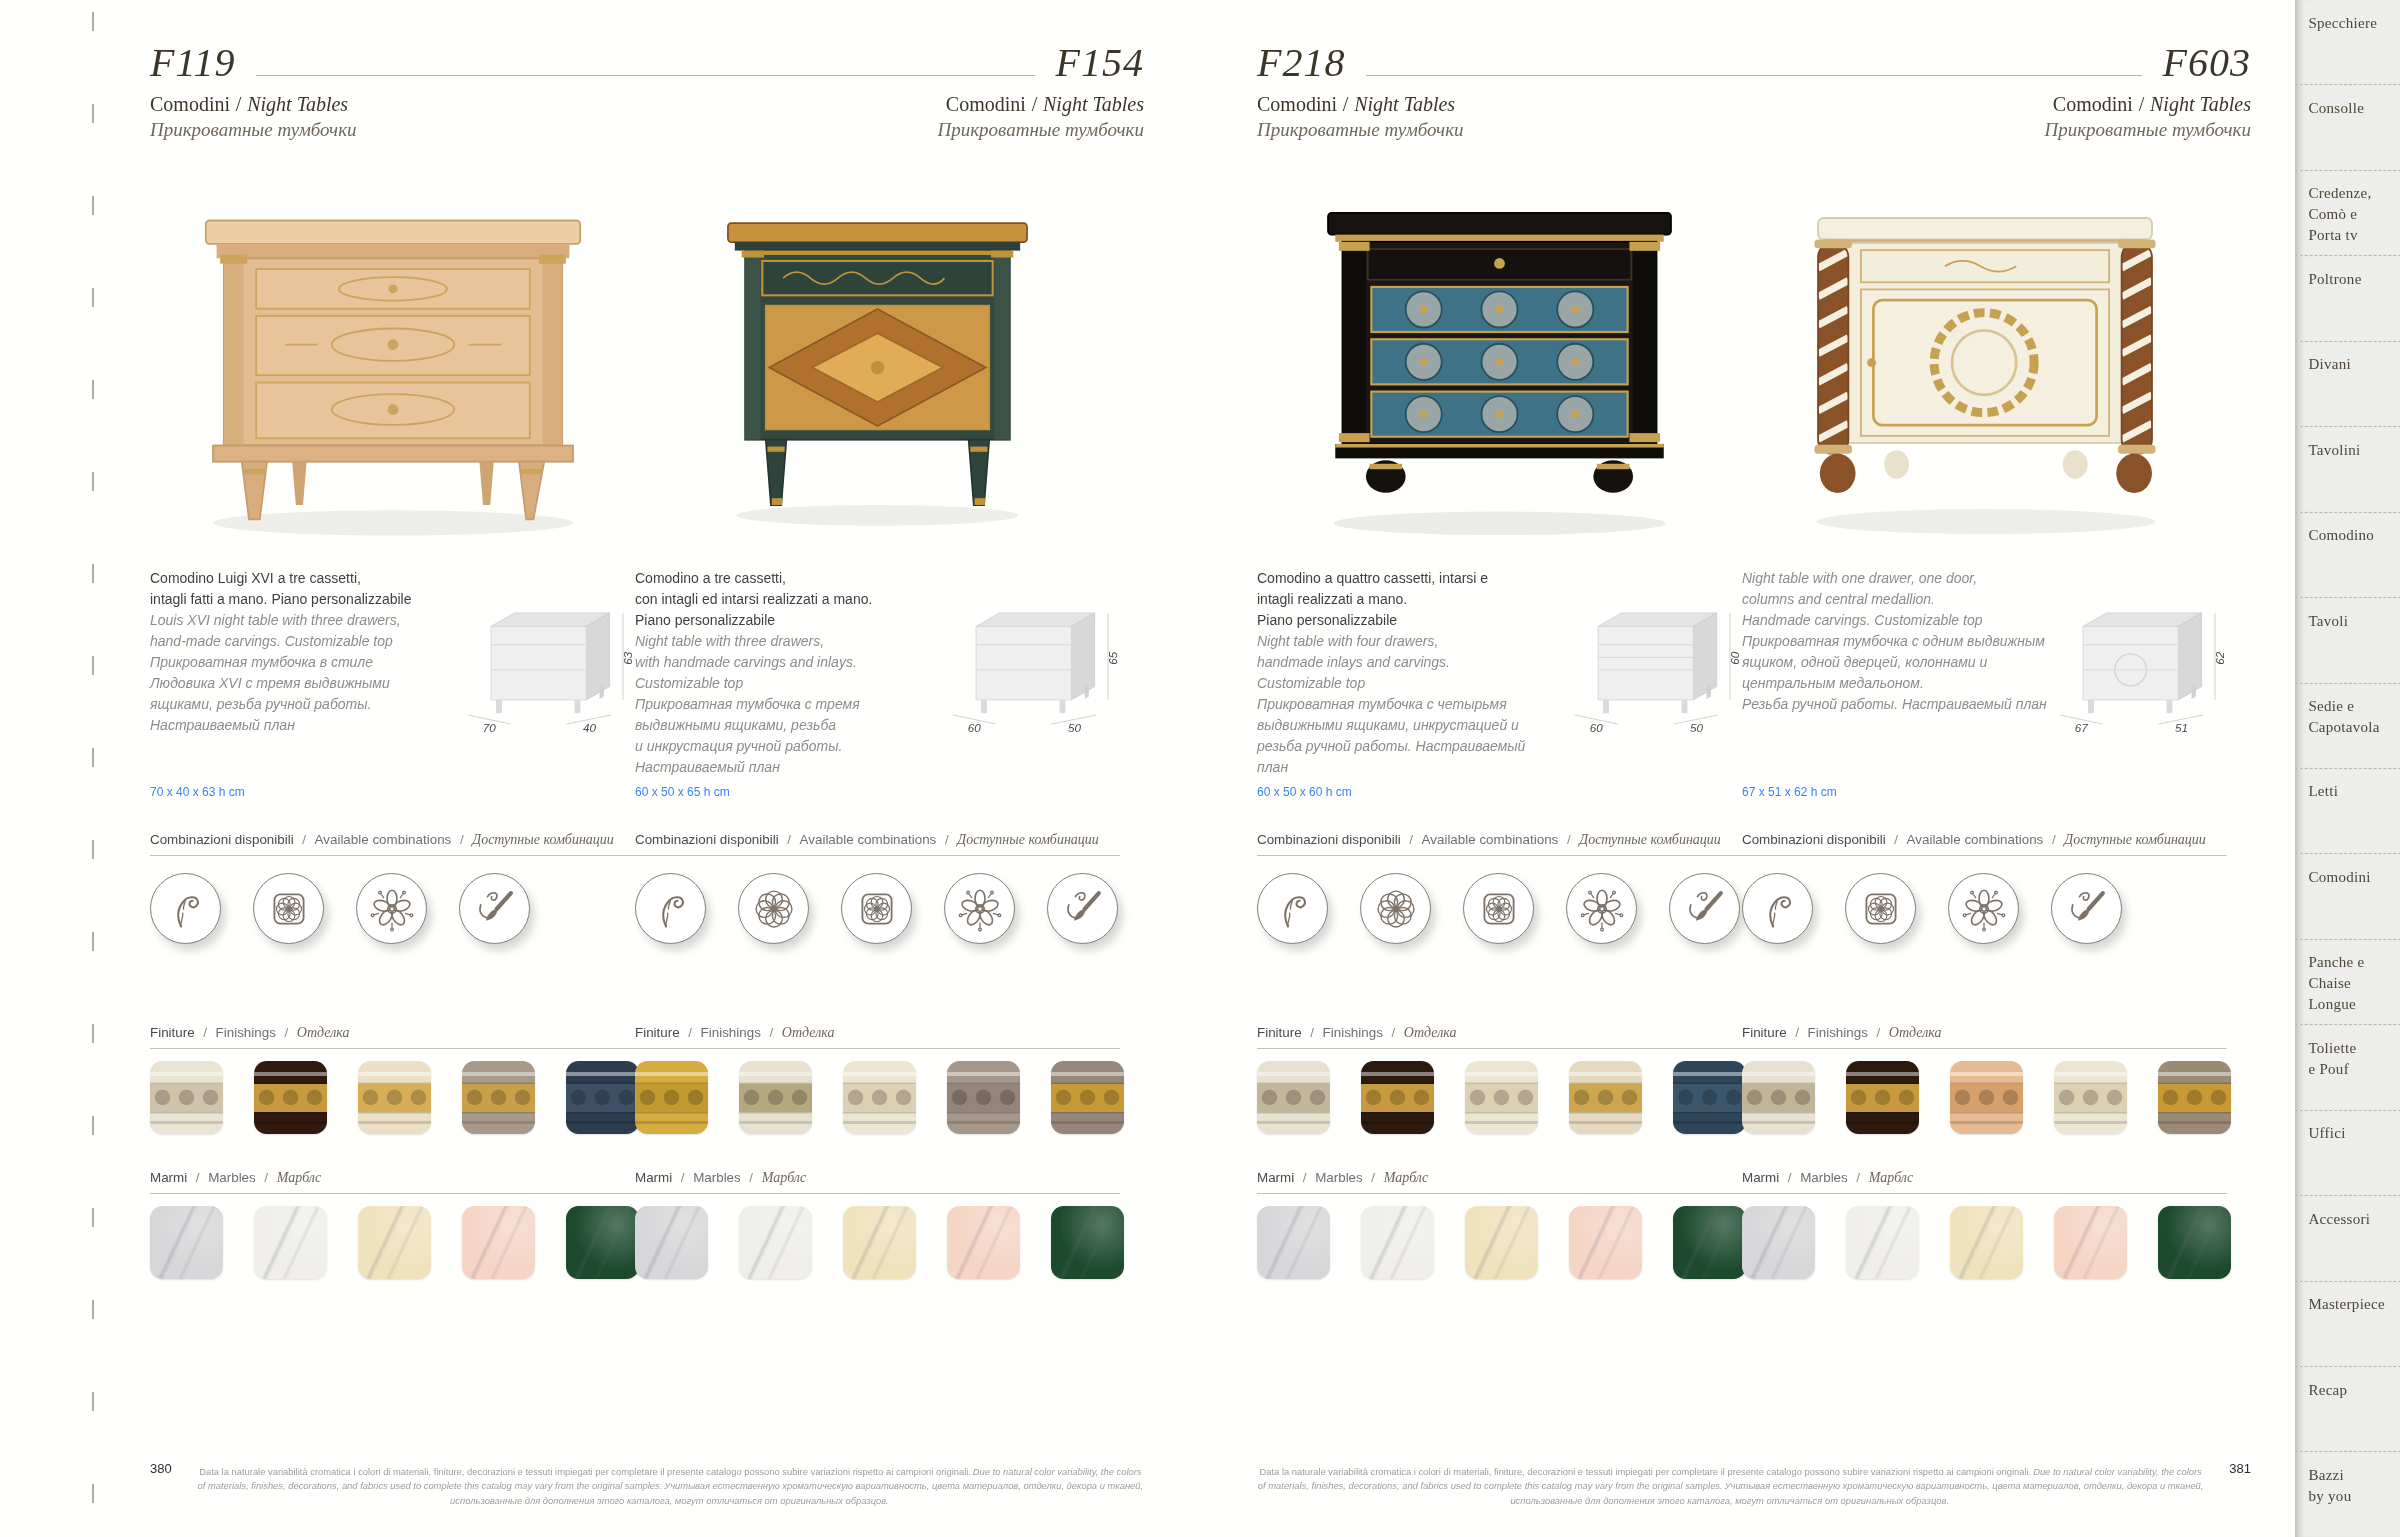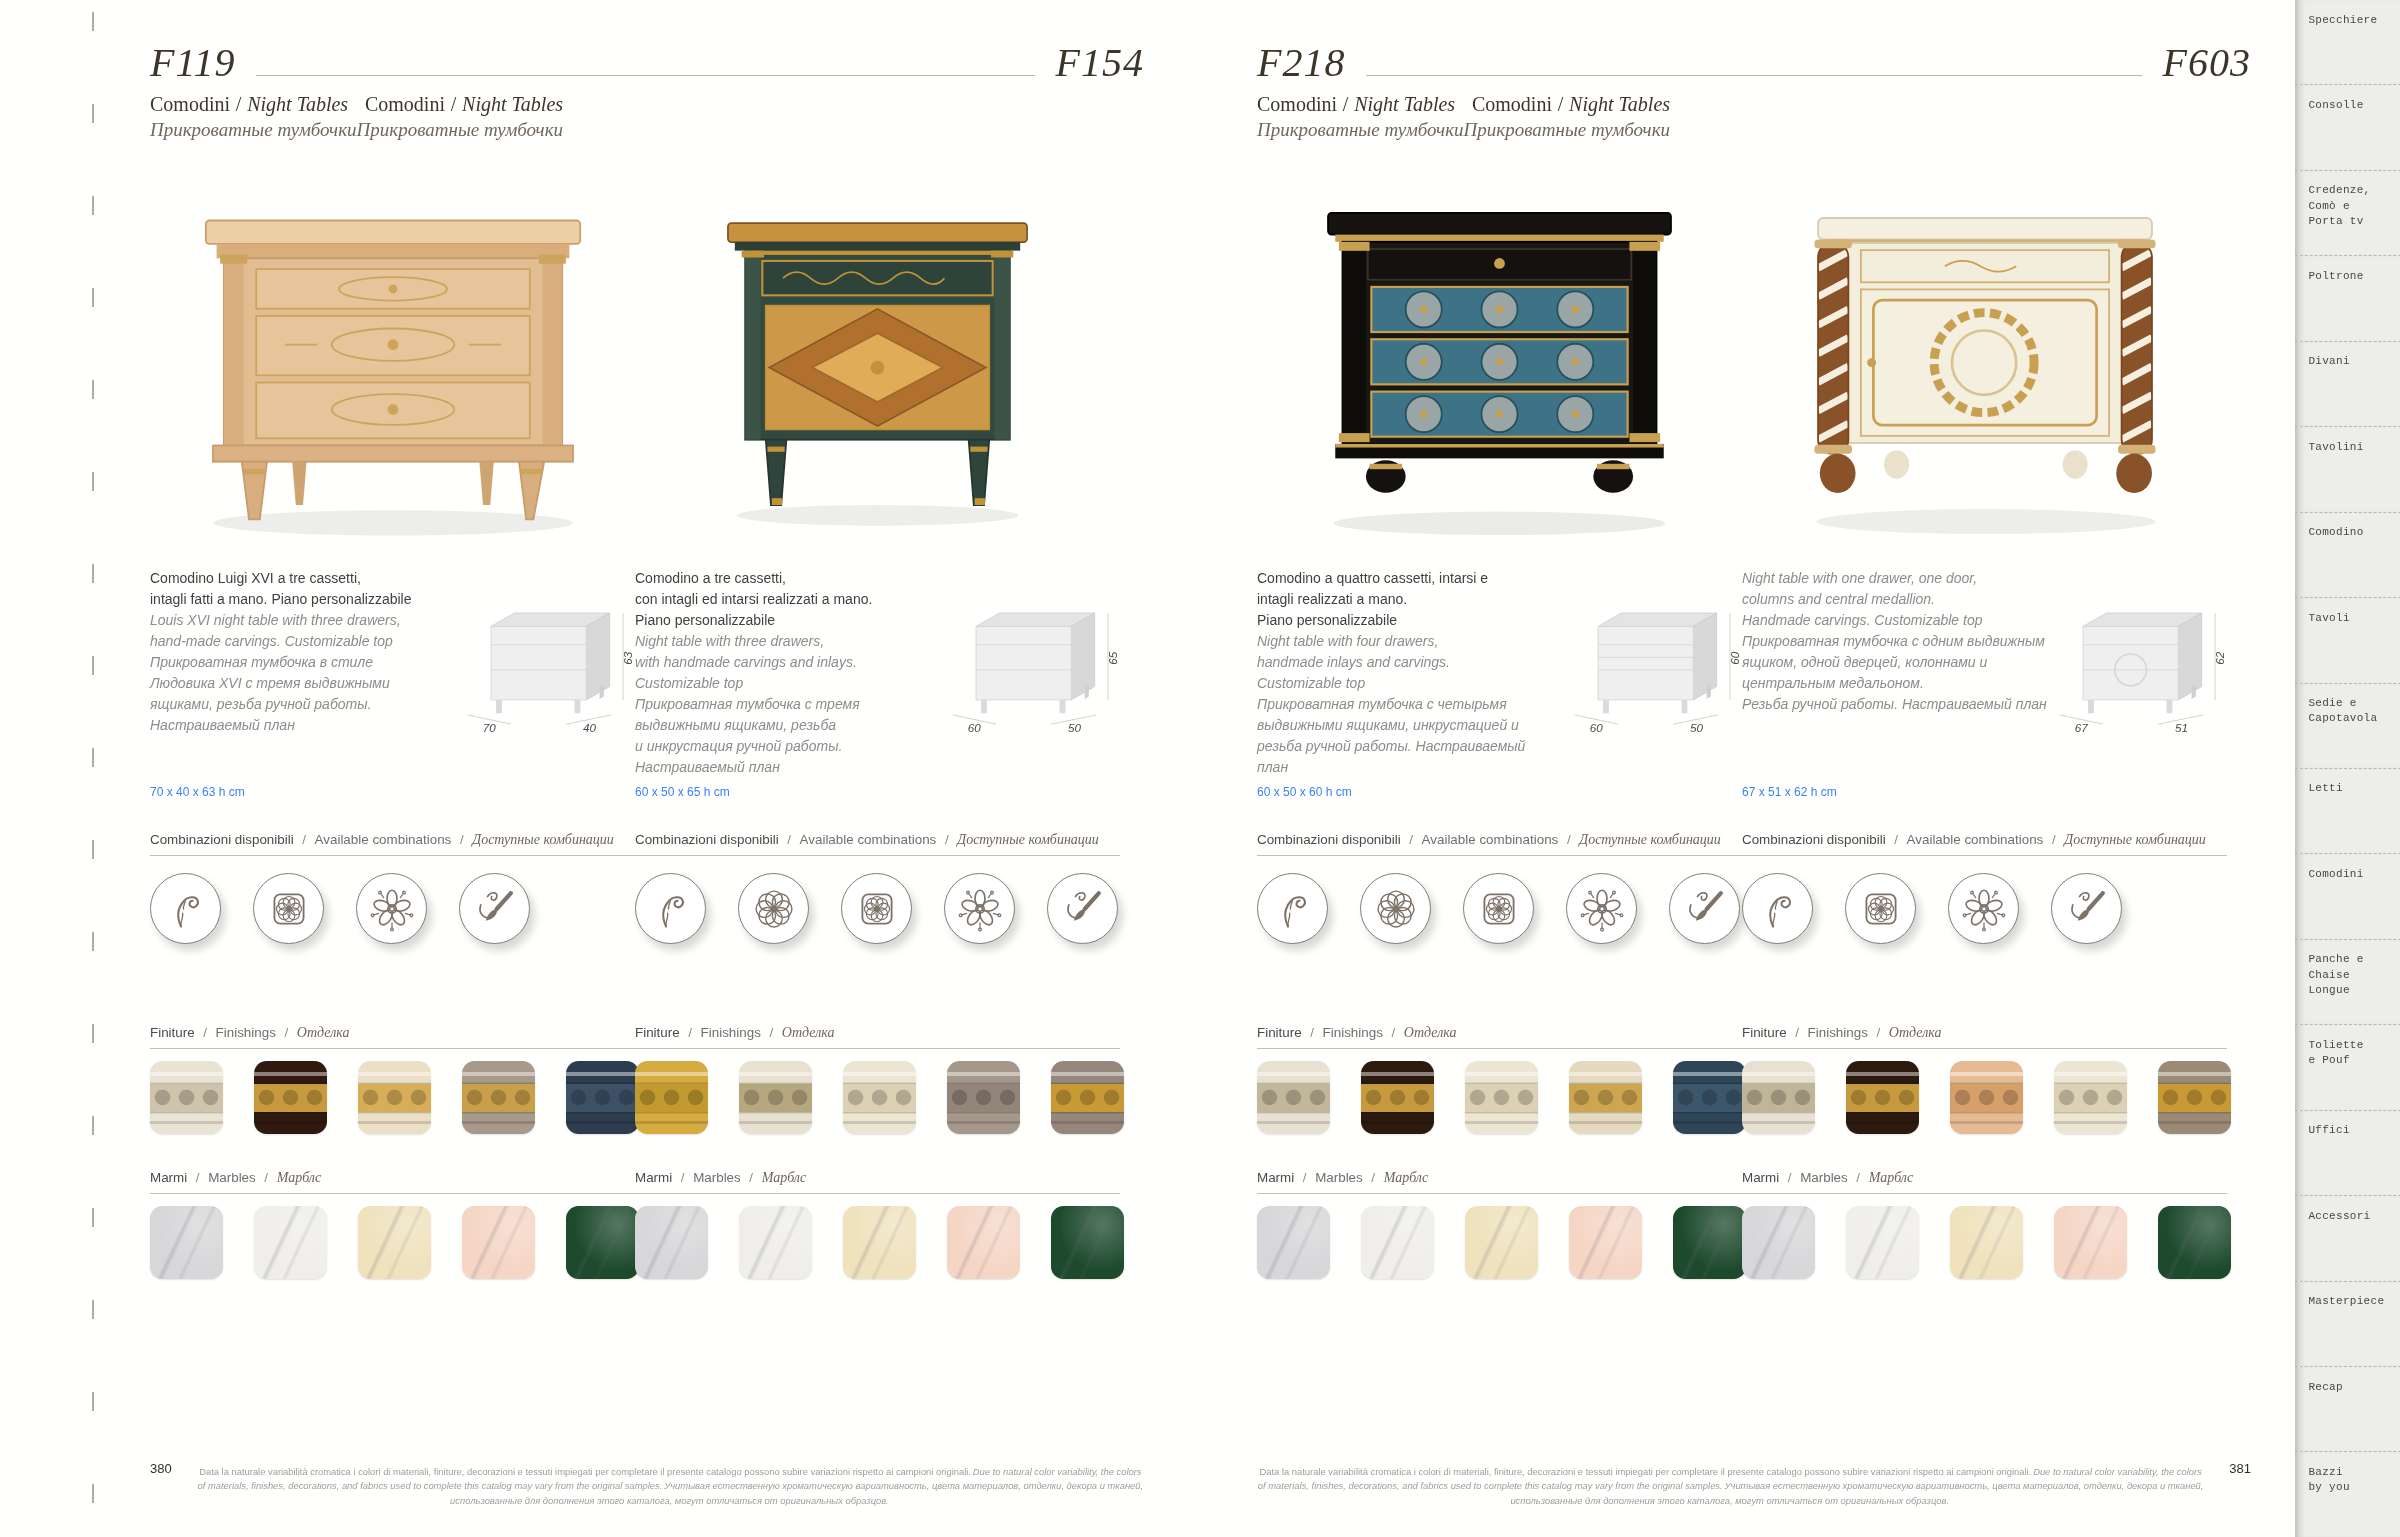--- a/index.html
+++ b/index.html
@@ -4,21 +4,21 @@
 <style>
   *{margin:0;padding:0;box-sizing:border-box}
   html,body{width:2401px;height:1537px}
   body{background:#fffffe;font-family:"Liberation Sans",sans-serif;position:relative;overflow:hidden;color:#3a3a3a}
   .perf{position:absolute;left:92px;top:11.5px;bottom:11.5px;width:1.9px;background:repeating-linear-gradient(to bottom,#b2aaa0 0 19px,rgba(0,0,0,0) 19px 92px)}
   .pages{position:absolute;left:150px;top:0;display:flex;gap:113px;height:100%;padding-top:43px}
   .page{width:994px;display:flex;flex-direction:column;height:100%;padding-bottom:17px}
   .code-row{display:flex;align-items:flex-end}
   .code{font-family:"Liberation Serif",serif;font-style:italic;font-weight:400;font-size:40px;color:#3c3529;letter-spacing:1px;line-height:1}
   .code-rule{flex:1;height:0;border-bottom:1px solid #bdb5a9;margin:0 21px 6.7px}
-  .subs{display:flex;margin-top:9.6px}
+  .subs{display:flex;justify-content:space-between;margin-top:9.6px}
   .sub.right{text-align:right}
   .cat{font-family:"Liberation Serif",serif;font-size:20px;color:#3c3529}
   .cat .ital{font-style:italic}
   .cat .sep{margin:0 5.8px}
   .cat-ru{font-family:"Liberation Serif",serif;font-style:italic;font-size:19px;color:#6f675c;margin-top:3.8px}
   .cols{display:flex;flex:1}
   .col{width:485px;display:flex;flex-direction:column}
   .photo{height:398px;margin-top:15.4px;display:flex;align-items:center;justify-content:center}
   .photo svg{display:block}
   .info{display:flex;margin-top:13.4px;height:215px}
@@ -45,21 +45,21 @@
   .fin::after{content:"";position:absolute;left:0;right:0;bottom:10.6px;height:2.9px;background:rgba(0,0,0,.14)}
   .band{position:absolute;left:0;right:0;top:23px;height:28px;box-shadow:0 -1.4px 0 rgba(0,0,0,.18),0 1.4px 0 rgba(0,0,0,.18)}
   .band::after{content:"";position:absolute;inset:0;background-image:radial-gradient(circle at 12.5px 13.4px,rgba(0,0,0,.2) 7.2px,rgba(0,0,0,0) 8.2px);background-size:24px 28px}
   .mar::after{content:"";position:absolute;inset:0;background:linear-gradient(115deg,rgba(0,0,0,0) 38%,rgba(105,105,120,.22) 41%,rgba(0,0,0,0) 45%,rgba(0,0,0,0) 57%,rgba(105,105,120,.14) 60%,rgba(0,0,0,0) 63%),radial-gradient(ellipse at 70% 25%,rgba(255,255,255,.25),rgba(255,255,255,0) 60%)}
   .page-foot{margin-top:auto;display:flex;align-items:flex-start;gap:25px;padding-bottom:11.5px}
   .pnum{font-size:13px;color:#2e2e2e;line-height:1.1}
   .disc{flex:1;font-size:9.4px;line-height:1.55;color:#9d9d9d;text-align:center;padding-top:2.9px}
   .disc .i{font-style:italic}
   .disc span{margin-right:1.9px}
   .sidebar{position:absolute;right:0;top:0;width:106px;height:100%;display:flex;flex-direction:column;background:#fff}
-  .tab{flex:1;background:#ededeb;border-bottom:1px dashed #b7b7b5;box-shadow:inset 8.6px 0 8.6px -6.7px rgba(0,0,0,.28);padding:12.5px 5.8px 0 13.4px;font-family:Liberation Mono, monospace;font-size:11px;line-height:1.4;color:#4e463a;white-space:pre-line;letter-spacing:0.3px;cursor:pointer}
+  .tab{flex:1;background:#ededeb;border-bottom:1px dashed #b7b7b5;box-shadow:inset 8.6px 0 8.6px -6.7px rgba(0,0,0,.28);padding:12.5px 5.8px 0 13.4px;font-family:Liberation Serif, serif;font-size:15px;line-height:1.4;color:#4e463a;white-space:pre-line;letter-spacing:0.3px;cursor:pointer}
   .tab:last-child{border-bottom:none}
   .defs{position:absolute;width:0;height:0;overflow:hidden}
 </style>
 </head>
 <body>
 
 <svg class="defs" aria-hidden="true">
   <defs>
     <symbol id="ic-carve" viewBox="0 0 60 60">
       <path d="M24 51c-5-11-4-22 3-30 5-6 15-7 17-1 2 5-4 10-8 7-3-2-2-7 2-7"></path>

